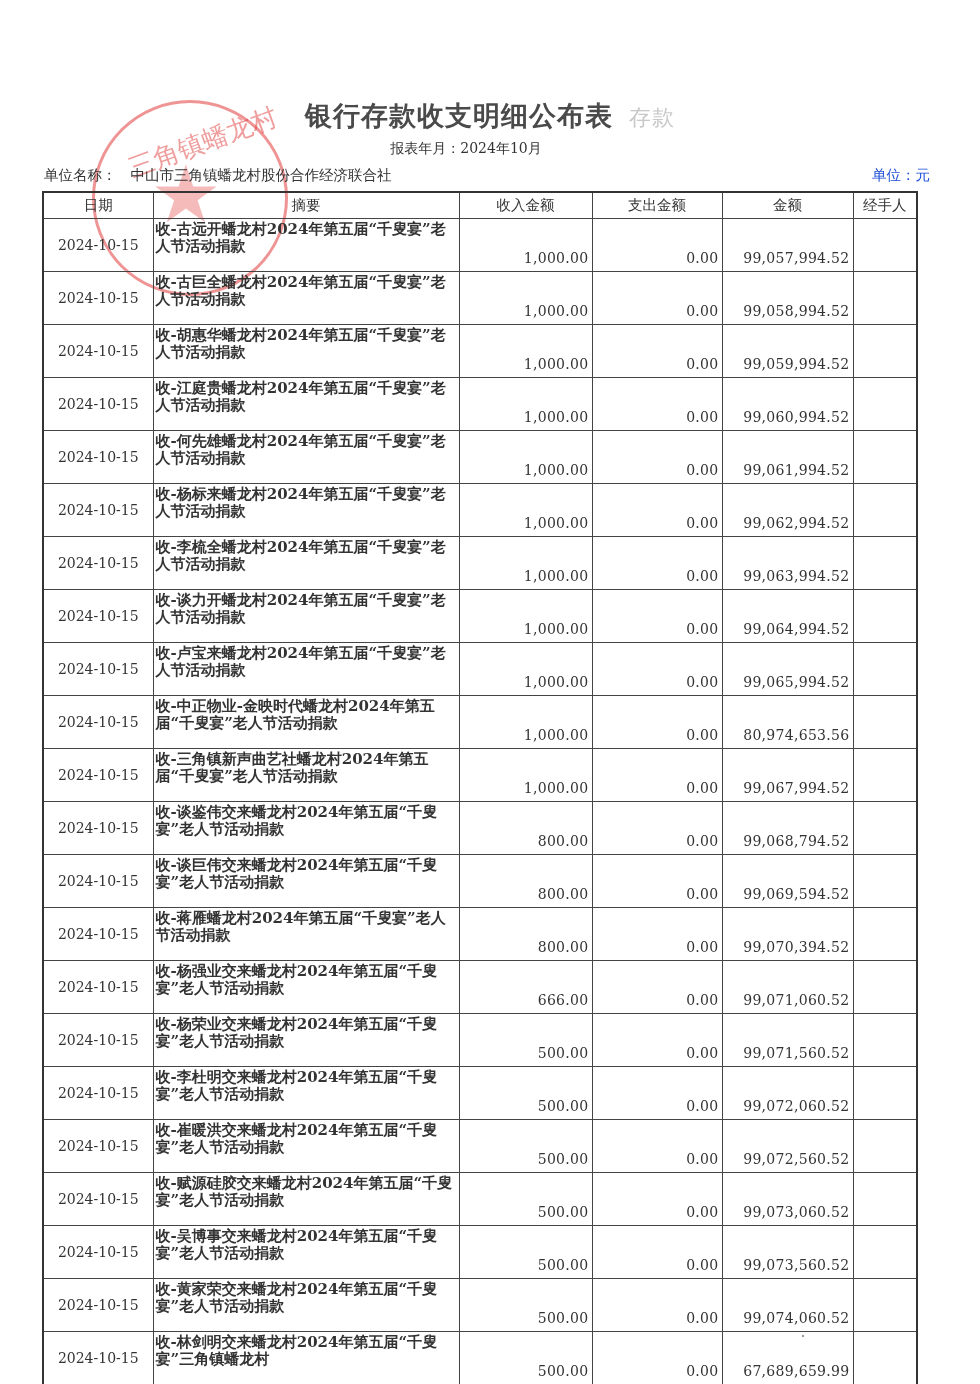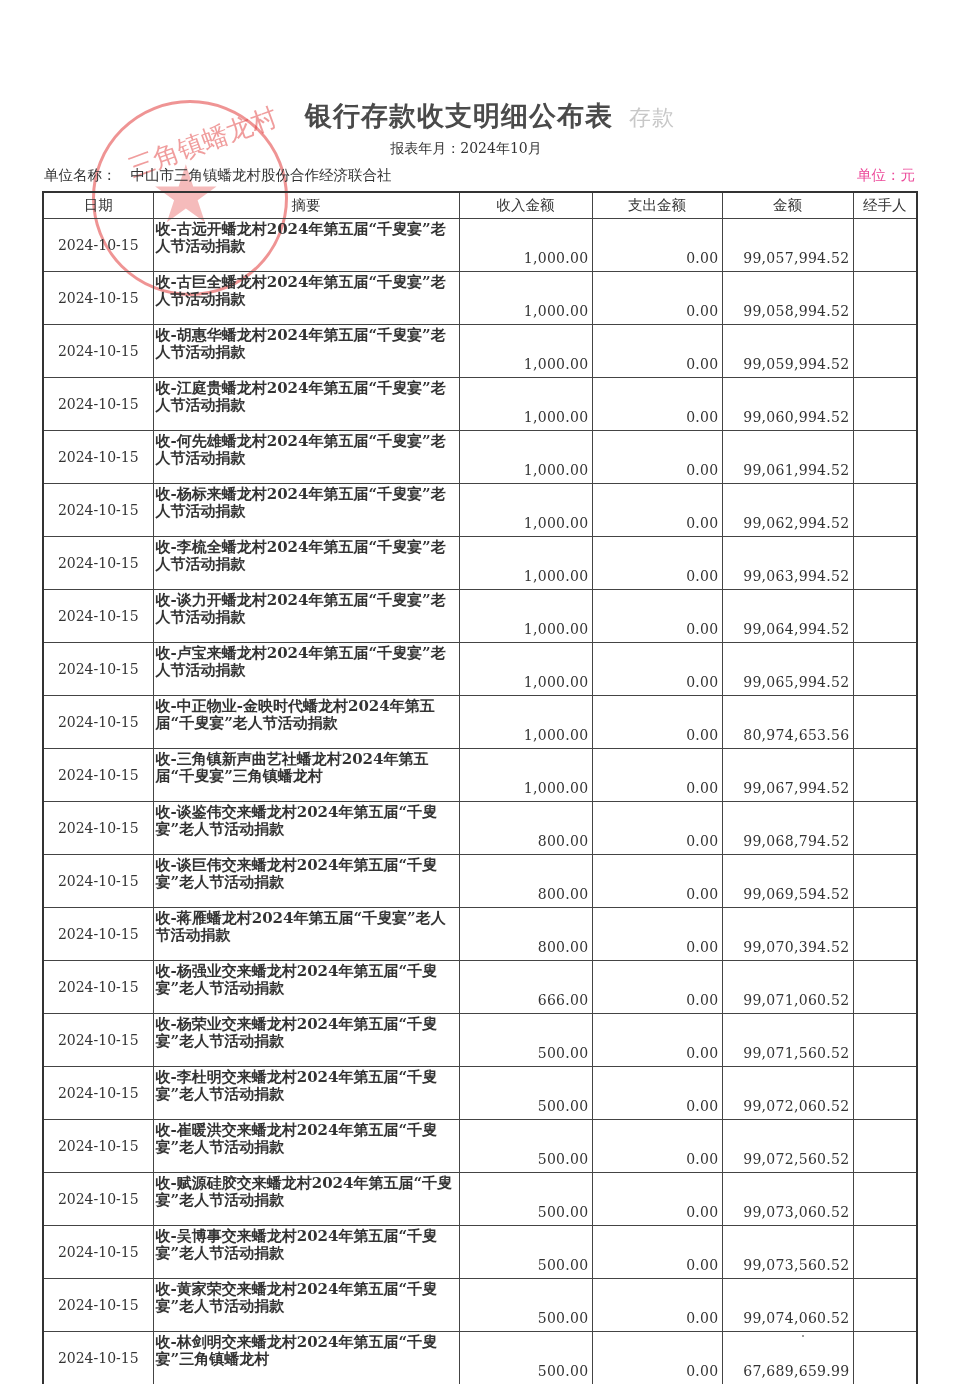--- a/index.html
+++ b/index.html
@@ -9,21 +9,21 @@
   }
   .title {
     position: absolute; left: 0; width: 980px; top: 98px; text-align: center;
     font-family: "DejaVu Sans", "Liberation Sans", sans-serif; font-weight: bold; font-size: 27px;
     color: #4a4a4a; letter-spacing: 1px;
   }
   .title .faint { color: #c8c8c8; font-weight: normal; font-size: 22px; margin-left: 16px; }
   .period { position: absolute; left: 0; width: 932px; top: 140px; text-align: center; font-size: 14px; color: #333; }
   .unit-name { position: absolute; left: 44px; top: 166px; font-size: 14.5px; color: #333; }
   .unit-name .v { margin-left: 14px; }
-  .unit { position: absolute; right: 65px; top: 166px; font-size: 14.5px; color: #ec4899; }
+  .unit { position: absolute; right: 50px; top: 166px; font-size: 14.5px; color: #1d4ed8; }
   table {
     position: absolute; left: 42px; top: 191px; width: 874px; border-collapse: collapse;
     table-layout: fixed; border: 2px solid #333;
   }
   td, th { border: 1.2px solid #444; padding: 0; font-weight: normal; }
   th { height: 25px; font-size: 14.5px; color: #333; }
   td { height: 47px; font-size: 14.5px; color: #333; }
   td.date { text-align: center; font-size: 14px; margin-left: 39px; }
   td.desc { text-align: left; vertical-align: top; padding: 2px 2px 0 2px; line-height: 17px; font-size: 15px; font-weight: bold; }
   td.num { text-align: right; vertical-align: bottom; padding: 0 3px 5px 0; font-size: 14px; letter-spacing: 0.3px; }
@@ -154,21 +154,21 @@
       <tr>
         <td class="date">2024-10-15</td>
         <td class="desc">收-中正物业-金映时代蟠龙村2024年第五届“千叟宴”老人节活动捐款</td>
         <td class="num">1,000.00</td>
         <td class="num">0.00</td>
         <td class="num">80,974,653.56</td>
         <td class="num"></td>
       </tr>
       <tr>
         <td class="date">2024-10-15</td>
-        <td class="desc">收-三角镇新声曲艺社蟠龙村2024年第五届“千叟宴”三角镇蟠龙村</td>
+        <td class="desc">收-三角镇新声曲艺社蟠龙村2024年第五届“千叟宴”老人节活动捐款</td>
         <td class="num">1,000.00</td>
         <td class="num">0.00</td>
         <td class="num">99,067,994.52</td>
         <td class="num"></td>
       </tr>
       <tr>
         <td class="date">2024-10-15</td>
         <td class="desc">收-谈鉴伟交来蟠龙村2024年第五届“千叟宴”老人节活动捐款</td>
         <td class="num">800.00</td>
         <td class="num">0.00</td>

